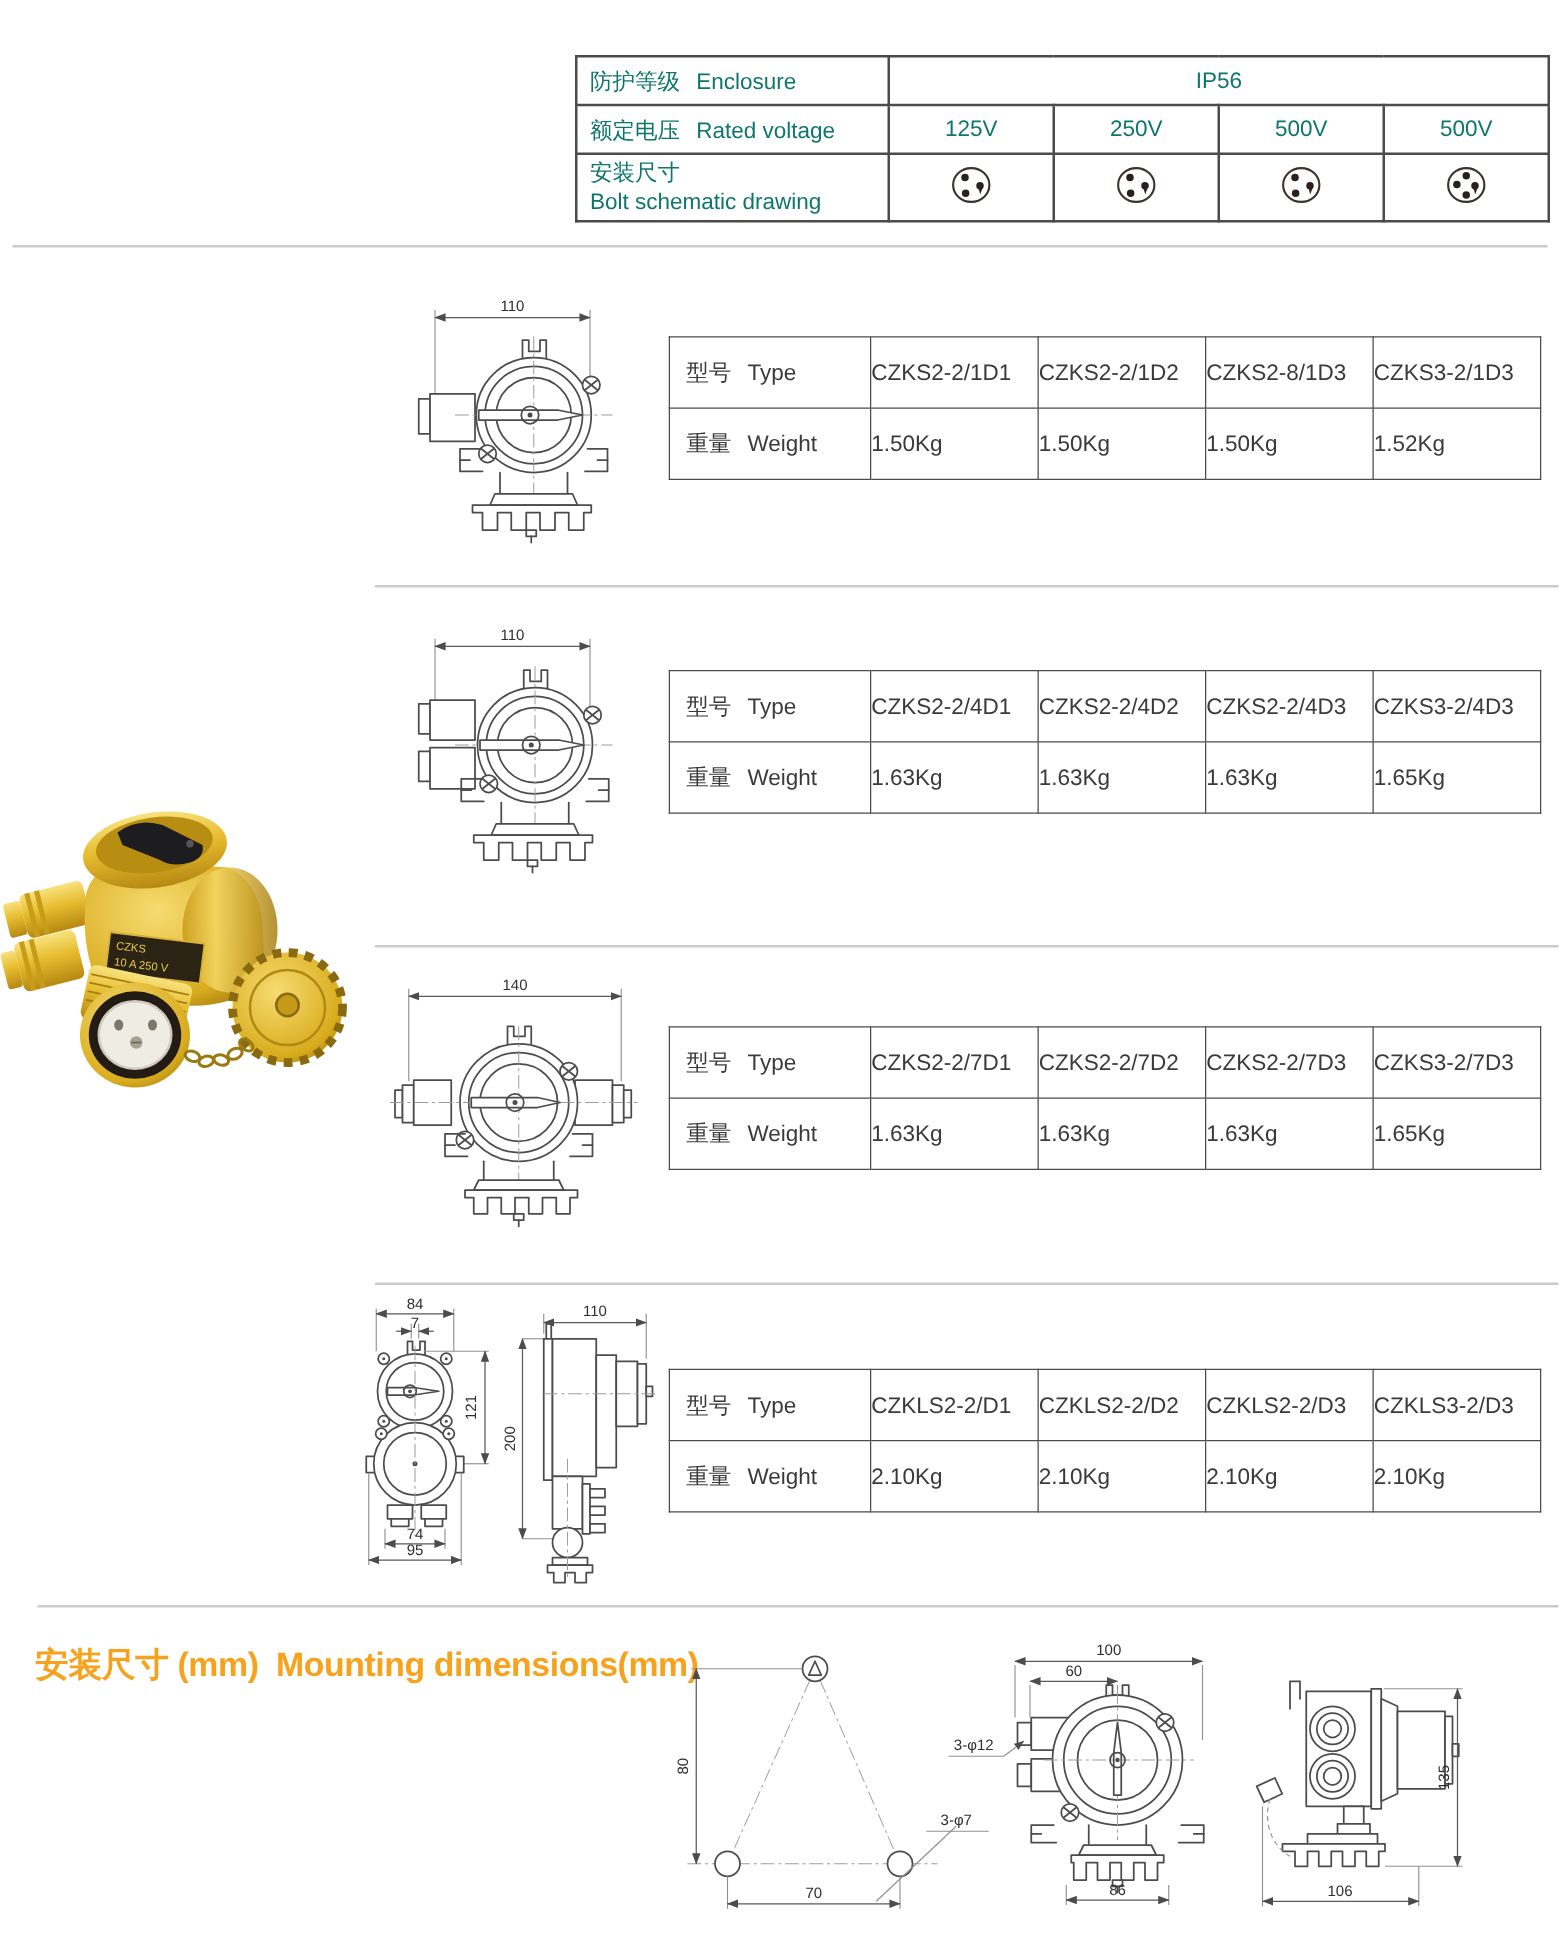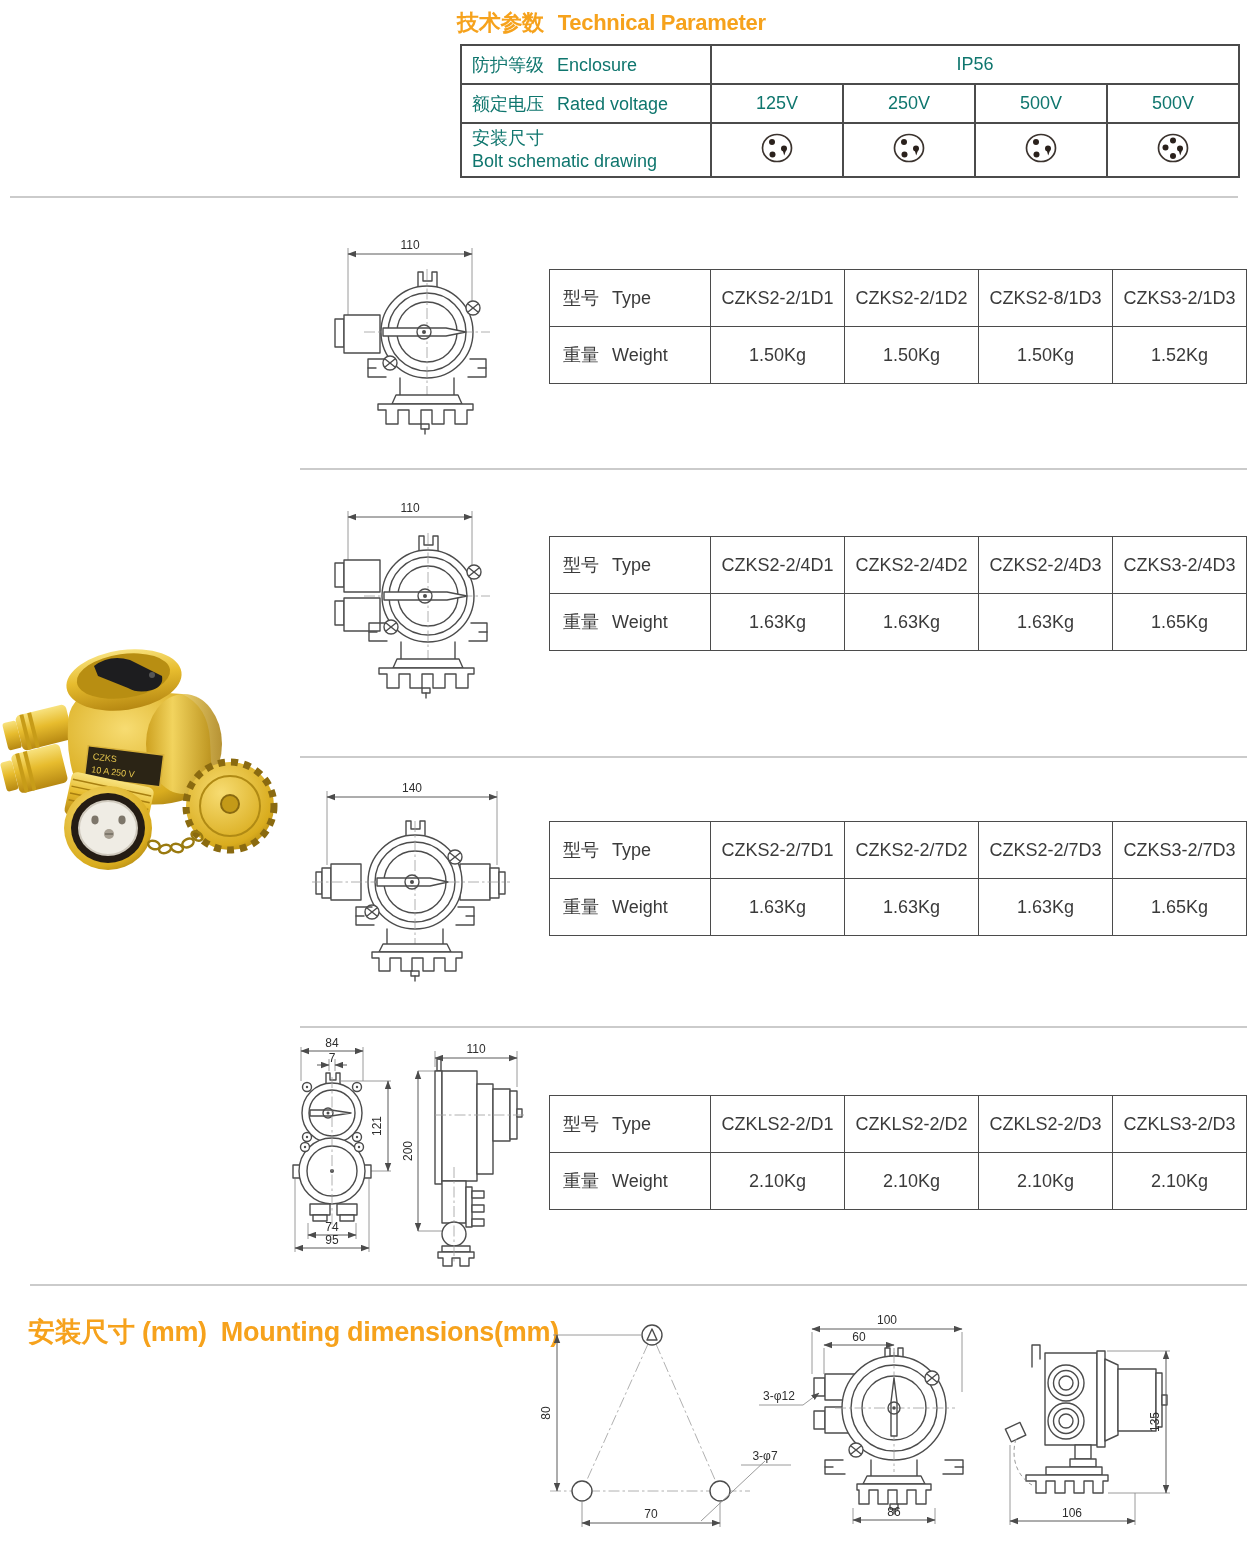--- a/index.html
+++ b/index.html
@@ -8,22 +8,22 @@
   .sec-title{position:absolute;font-weight:bold;color:#F6A21C;letter-spacing:-0.3px;white-space:nowrap;}
   .sec-title .en{margin-left:14px;}
   .divider{position:absolute;height:2px;background:#cbcbcb;}
   
   table{border-collapse:collapse;table-layout:fixed;background:#fff;}
   .ptable{position:absolute;left:460px;top:44px;width:778px;}
   .ptable td{border:2px solid #4b4b4b;font-size:18px;color:#0f766e;text-align:center;vertical-align:middle;padding:0;}
   .ptable td.lab{text-align:left;padding-left:10px;}
   .ptable tr.r1 td{height:37px;}
   .ptable tr.r2 td{height:52px;}
-  .mtable{position:absolute;left:549px;width:697px;}
-  .mtable td{border:1.6px solid #4b4b4b;font-size:18px;color:#3a3a3a;text-align:center;vertical-align:middle;height:56px;padding:0;}
+  .mtable{position:absolute;left:535px;width:697px;}
+  .mtable td{border:1.6px solid #4b4b4b;font-size:18px;color:#3a3a3a;vertical-align:middle;height:56px;padding:0;}
   .mtable td.lab{text-align:left;padding-left:13px;}
   .lab .en{margin-left:13px;}
   .lab2 div{line-height:1.3;}
   
   svg.draw{position:absolute;overflow:visible;}
   .ln{fill:none;stroke:#4c4c4c;stroke-width:1.4;stroke-linejoin:round;stroke-linecap:round;}
   .lnf{fill:#fff;stroke:#4c4c4c;stroke-width:1.4;stroke-linejoin:round;}
   .thin{fill:none;stroke:#8f8f8f;stroke-width:0.9;}
   .dim{fill:none;stroke:#5a5a5a;stroke-width:1;}
   .cl{fill:none;stroke:#9c9c9c;stroke-width:0.8;stroke-dasharray:11 3 2.5 3;}
@@ -36,23 +36,20 @@
 <div id="page">
 
   <svg width="0" height="0" style="position:absolute">
     <defs>
       <marker id="arr" viewBox="0 0 8 6" markerWidth="9" markerHeight="7" refX="7.5" refY="3" orient="auto-start-reverse">
         <path d="M0,0 L8,3 L0,6 z" fill="#4c4c4c"></path>
       </marker>
     </defs>
   </svg>
 
-  <div class="sec-title" style="left:457px;top:8px;font-size:22px;">
-    <span>技术参数</span><span class="en">Technical Parameter</span>
-  </div>
 
   <table class="ptable">
     <colgroup>
         <col style="width:250px">
         <col style="width:132px">
         <col style="width:132px">
         <col style="width:132px">
         <col style="width:132px">
       </colgroup>
     <tbody>

